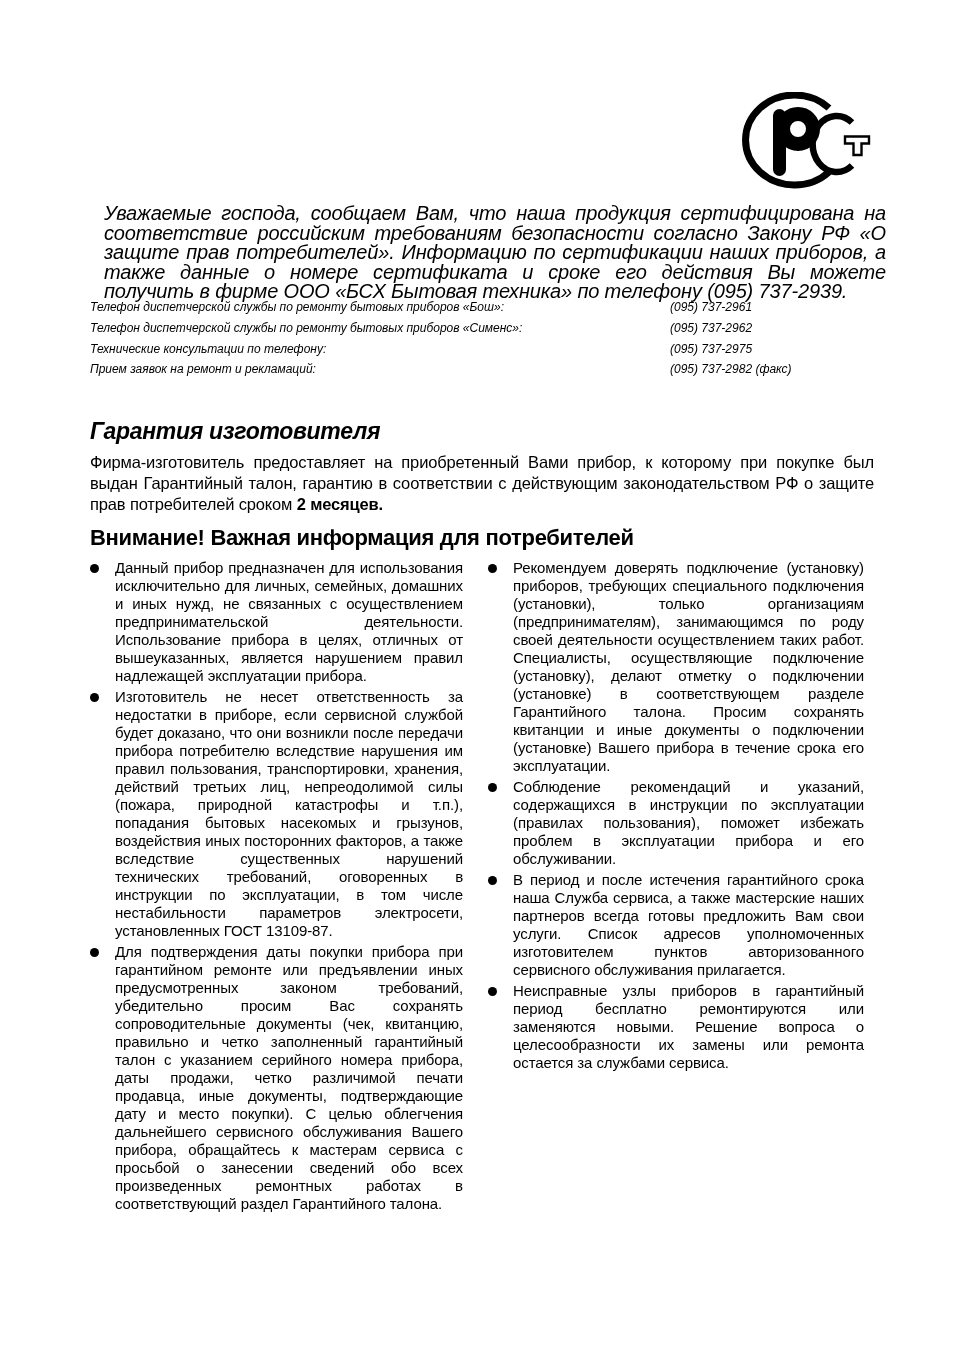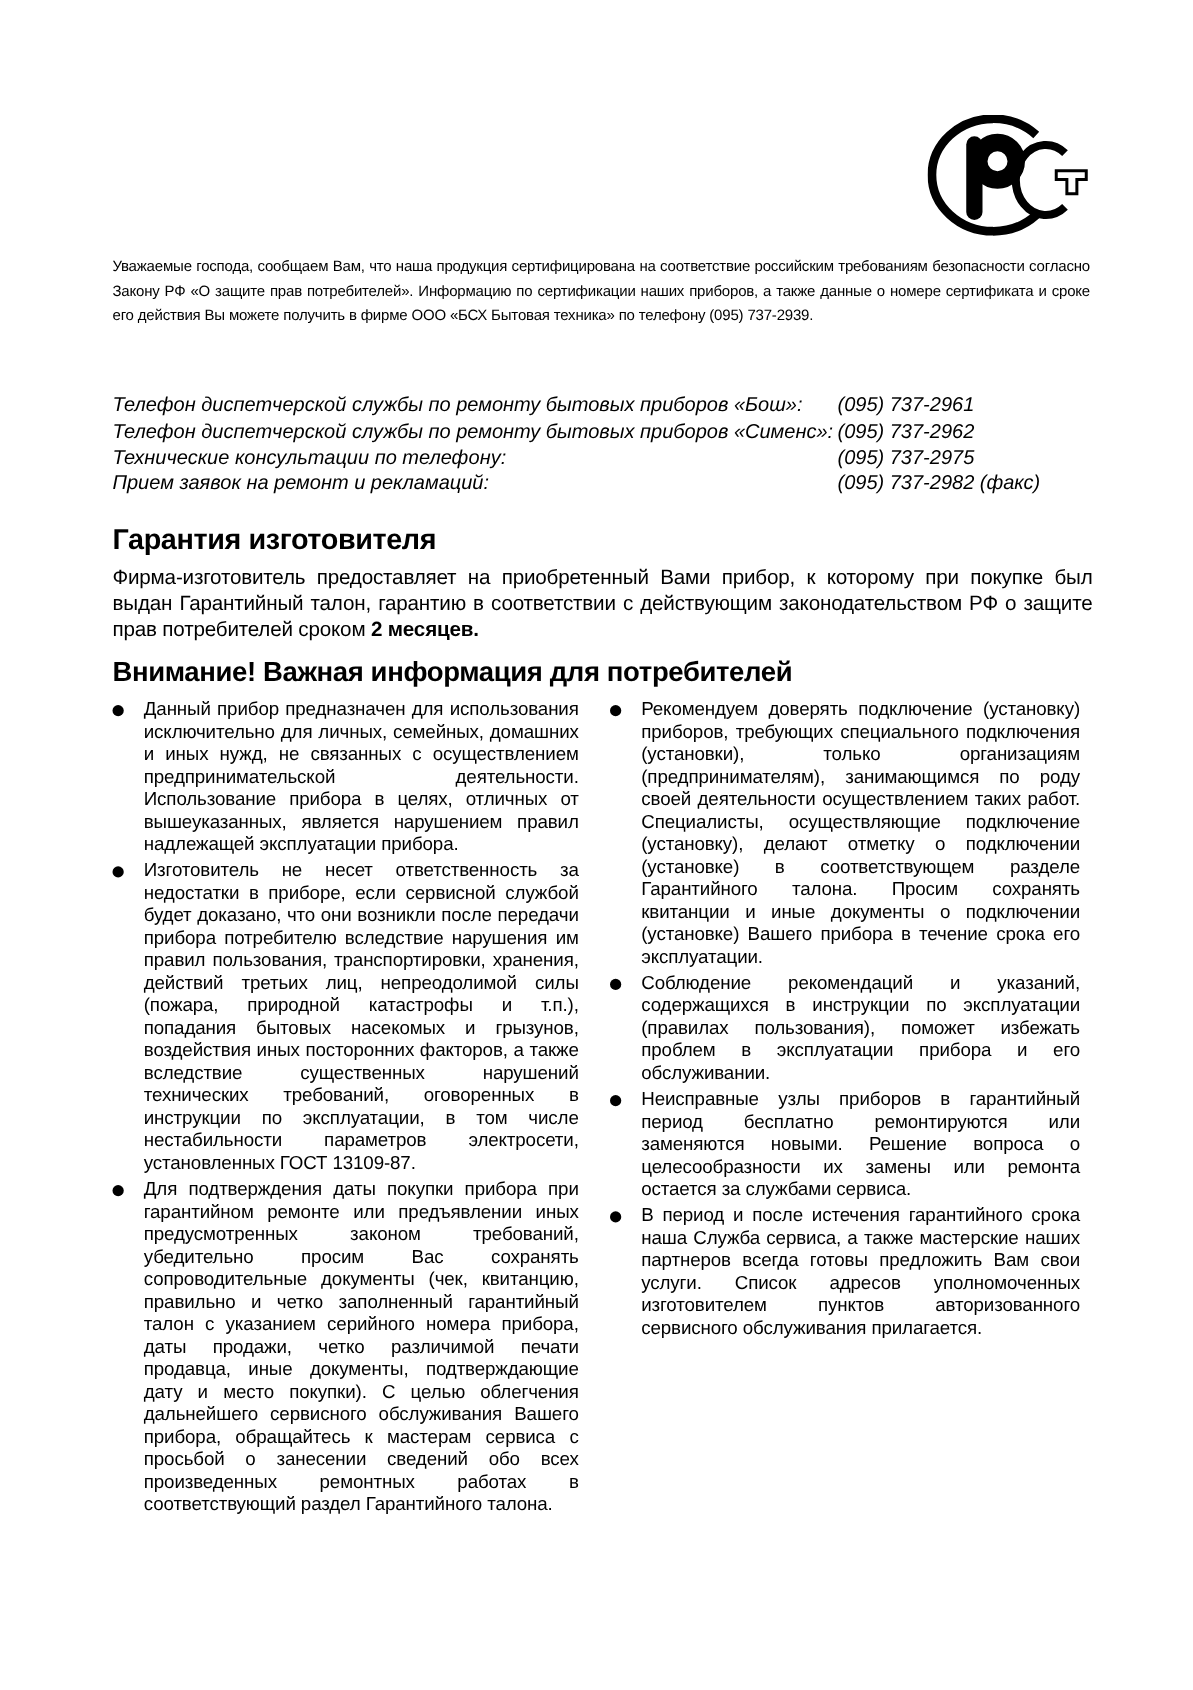--- a/index.html
+++ b/index.html
@@ -11,39 +11,40 @@
     position: relative;
     overflow: hidden;
   }
   .page { position: absolute; inset: 0; }
 
   
   .logo { position: absolute; left: 742px; top: 92px; width: 130px; height: 102px; }
 
   
   .intro {
-    position: absolute; left: 90px; top: 204px; width: 782px;
+    position: absolute; left: 104px; top: 204px; width: 782px;
     margin: 0;
-    font-size: 12px; line-height: 19.6px;
+    font-style: italic;
+    font-size: 20px; line-height: 19.6px;
     text-align: justify;
     letter-spacing: -0.15px;
   }
 
   
   .phones {
-    position: absolute; left: 90px; top: 316px; width: 782px;
-    font-style: italic; font-size: 16px;
+    position: absolute; left: 90px; top: 300px; width: 782px;
+    font-style: italic; font-size: 12px;
   }
   .phone-row { position: relative; height: 20.8px; white-space: nowrap; }
   .phone-number { position: absolute; left: 580px; top: 0; }
 
   
   .h-warranty {
     position: absolute; left: 90px; top: 418px; margin: 0;
-    font-size: 23px; font-weight: 700; letter-spacing: -0.3px;
+    font-size: 23px; font-weight: 700; letter-spacing: -0.3px; font-style: italic;
   }
   .h-notice {
     position: absolute; left: 90px; top: 525px; margin: 0;
     font-size: 22px; font-weight: 700; letter-spacing: -0.3px; text-align: center;
   }
 
   
   .warranty-text {
     position: absolute; left: 90px; top: 452px; width: 784px; margin: 0;
     font-size: 16.5px; line-height: 20.8px; text-align: justify;
@@ -143,23 +144,23 @@
         <p class="bullet-text">Рекомендуем доверять подключение (установку) приборов, требующих специального подключения (установки), только организациям (предпринимателям), занимающимся по роду своей деятельности осуществлением таких работ. Специалисты, осуществляющие подключение (установку), делают отметку о подключении (установке) в соответствующем разделе Гарантийного талона. Просим сохранять квитанции и иные документы о подключении (установке) Вашего прибора в течение срока его эксплуатации.</p>
       </div>
 
       <div class="bullet-item">
         <span class="bullet"></span>
         <p class="bullet-text">Соблюдение рекомендаций и указаний, содержащихся в инструкции по эксплуатации (правилах пользования), поможет избежать проблем в эксплуатации прибора и его обслуживании.</p>
       </div>
 
       <div class="bullet-item">
         <span class="bullet"></span>
-        <p class="bullet-text">Неисправные узлы приборов в гарантийный период бесплатно ремонтируются или заменяются новыми. Решение вопроса о целесообразности их замены или ремонта остается за службами сервиса.</p>
+        <p class="bullet-text">В период и после истечения гарантийного срока наша Служба сервиса, а также мастерские наших партнеров всегда готовы предложить Вам свои услуги. Список адресов уполномоченных изготовителем пунктов авторизованного сервисного обслуживания прилагается.</p>
       </div>
 
       <div class="bullet-item">
         <span class="bullet"></span>
-        <p class="bullet-text">В период и после истечения гарантийного срока наша Служба сервиса, а также мастерские наших партнеров всегда готовы предложить Вам свои услуги. Список адресов уполномоченных изготовителем пунктов авторизованного сервисного обслуживания прилагается.</p>
+        <p class="bullet-text">Неисправные узлы приборов в гарантийный период бесплатно ремонтируются или заменяются новыми. Решение вопроса о целесообразности их замены или ремонта остается за службами сервиса.</p>
       </div>
 
     </div>
 
 </div>
 
 </body></html>

